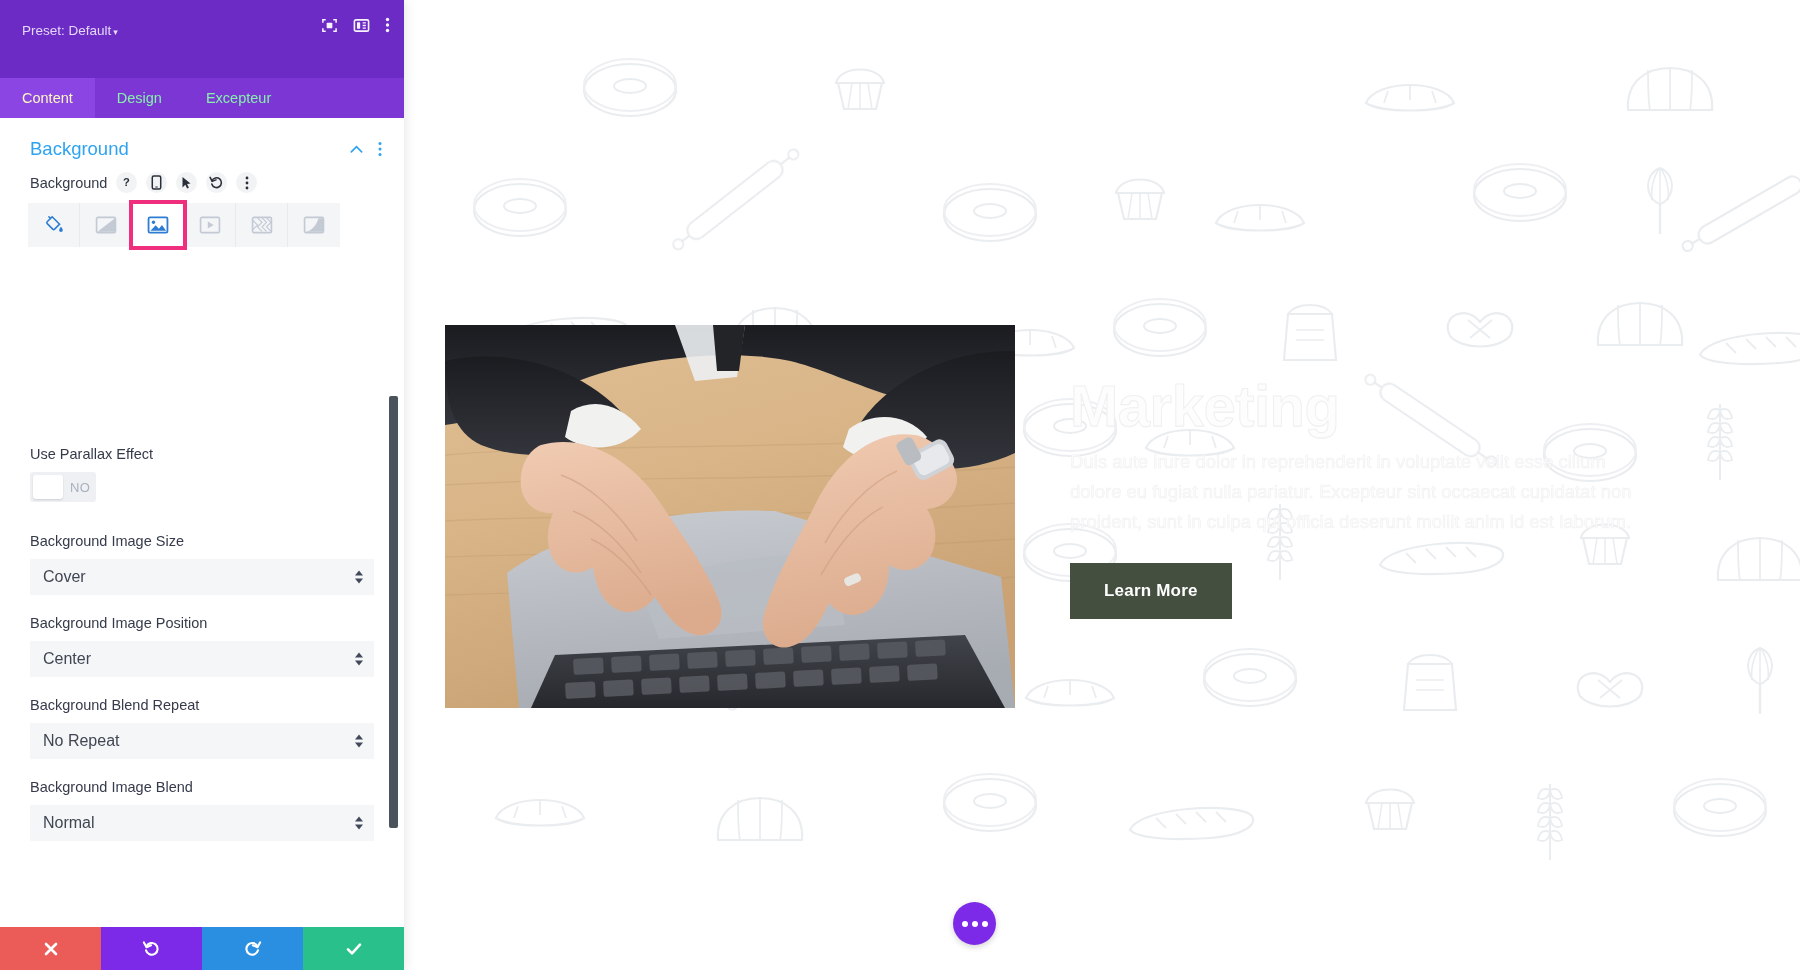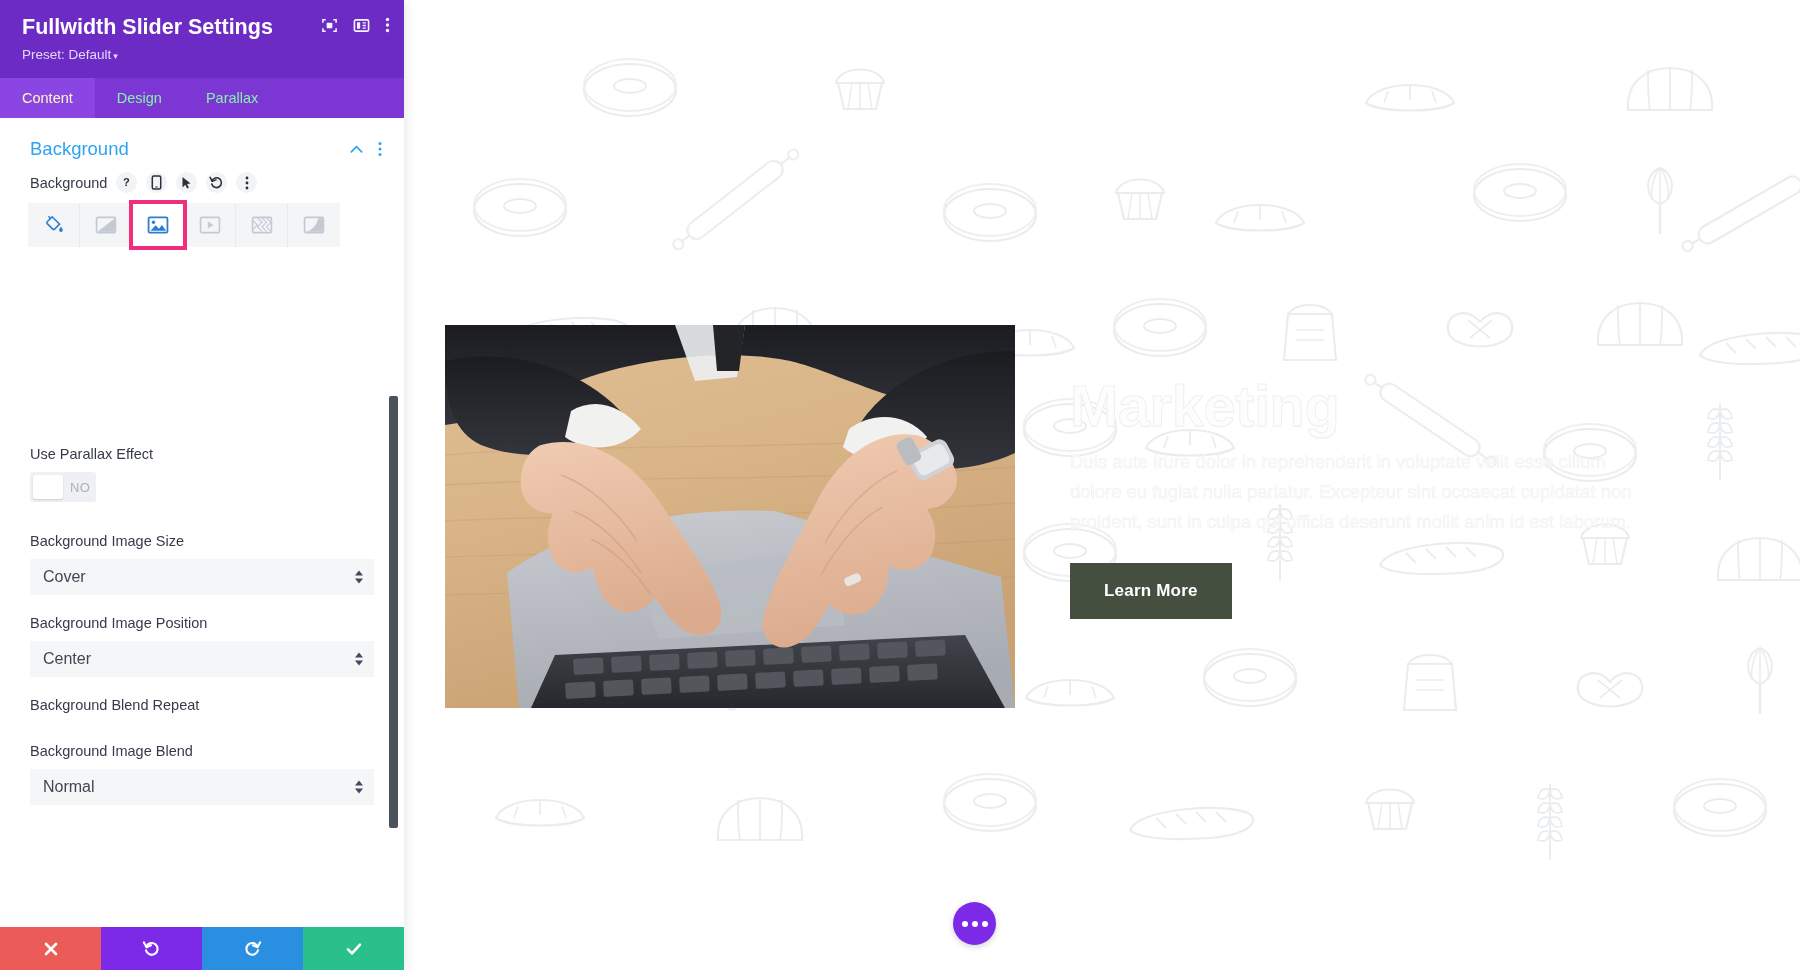--- a/index.html
+++ b/index.html
@@ -518,21 +518,20 @@
         <i></i>
         <i></i>
         <i></i>
       </div>
     </div>
   </div>
 
   <div class="panel">
 
     <div class="panel-head">
-      <div class="panel-title">Fullwidth Slider Settings</div>
       <div class="panel-preset">
         <span>Preset: Default</span><span class="caret-sm">▾</span>
       </div>
 
       <div class="head-icons">
         <span class="hi">
           <svg width="17" height="17" viewBox="0 0 18 18">
               <g fill="none" stroke="#ffffff" stroke-width="1.6">
             <path d="M2,6 V3 H5 M13,3 h3 V6 M16,12 v3 h-3 M5,15 H2 v-3"></path>
               </g>
@@ -552,21 +551,21 @@
             <circle cx="2.5" cy="9" r="1.7" fill="#ffffff"></circle>
             <circle cx="2.5" cy="14.5" r="1.7" fill="#ffffff"></circle>
           </svg>
         </span>
       </div>
     </div>
 
     <div class="tabs">
       <div class="tab active">Content</div>
       <div class="tab">Design</div>
-      <div class="tab">Parallax</div>
+      <div class="tab">Excepteur</div>
     </div>
 
     <div class="panel-body">
       <div class="panel-scroll">
 
         <div class="section-head">
           <div class="section-title">Background</div>
           <span class="sh-ico">
             <svg width="15" height="15" viewBox="0 0 16 16">
                 <path d="M2.5,10.5 L8,5 L13.5,10.5" fill="none" stroke="#2ea3f2" stroke-width="1.8" stroke-linecap="round"></path>
@@ -710,20 +709,27 @@
             </span>
           </div>
         </div>
 
         <div class="gap-md"></div>
 
         <div class="field">
           <div class="field-label-row">
             <span class="field-label">Background Blend Repeat</span>
           </div>
+          <div class="select">
+            <span>No Repeat</span>
+            <span class="arrows">
+              <i class="ar up"></i>
+                <i class="ar dn"></i>
+            </span>
+          </div>
         </div>
 
         <div class="gap-md"></div>
 
         <div class="field">
           <div class="field-label-row">
             <span class="field-label">Background Image Blend</span>
           </div>
           <div class="select">
             <span>Normal</span>

